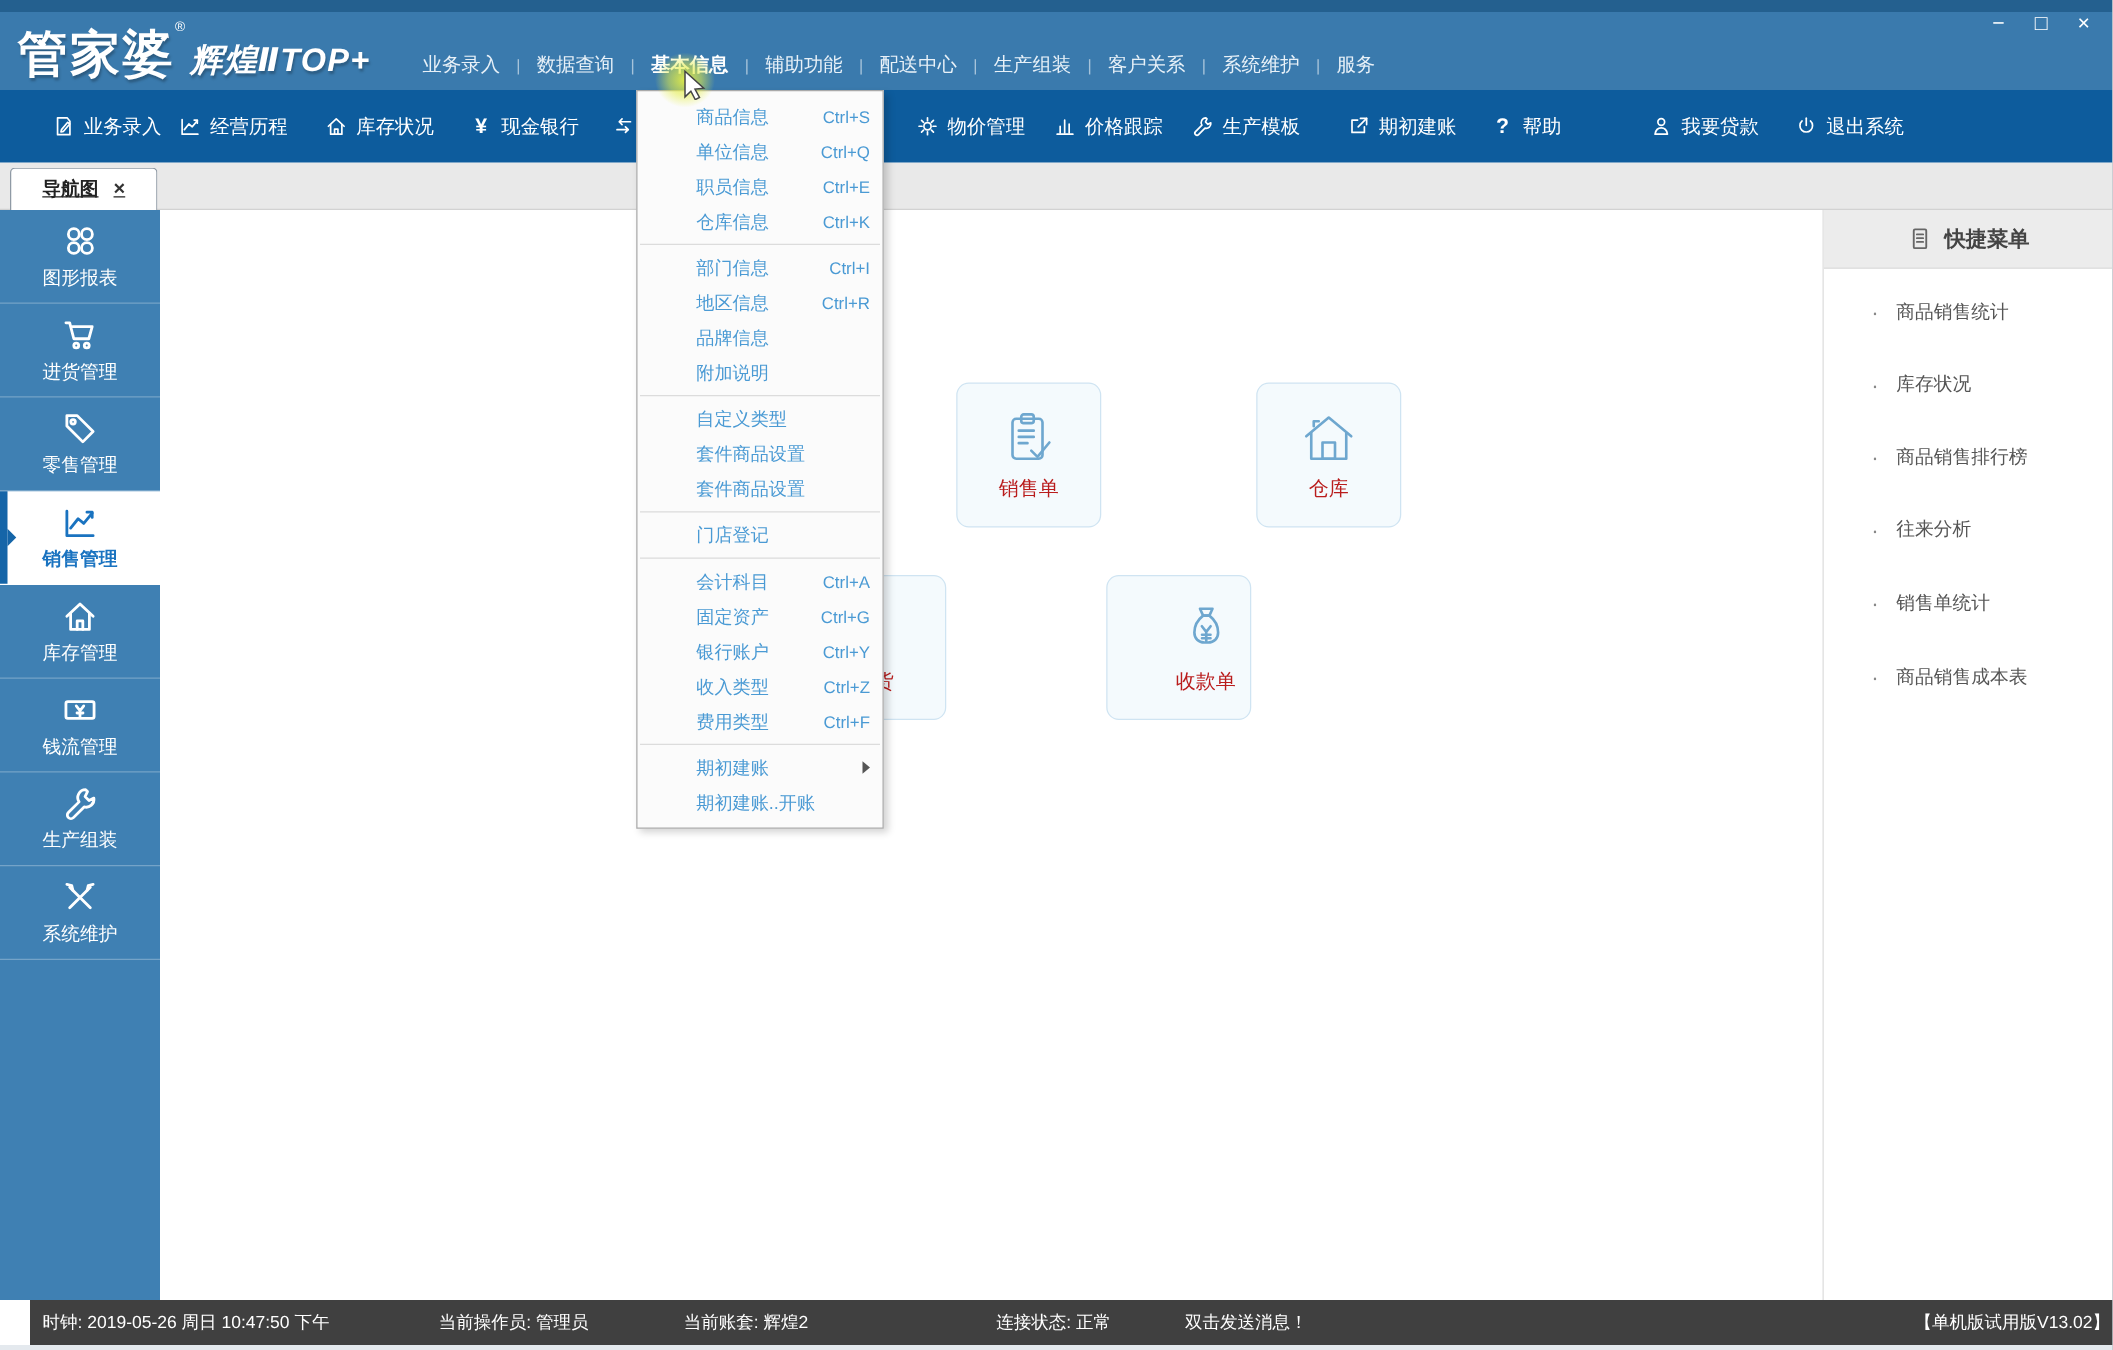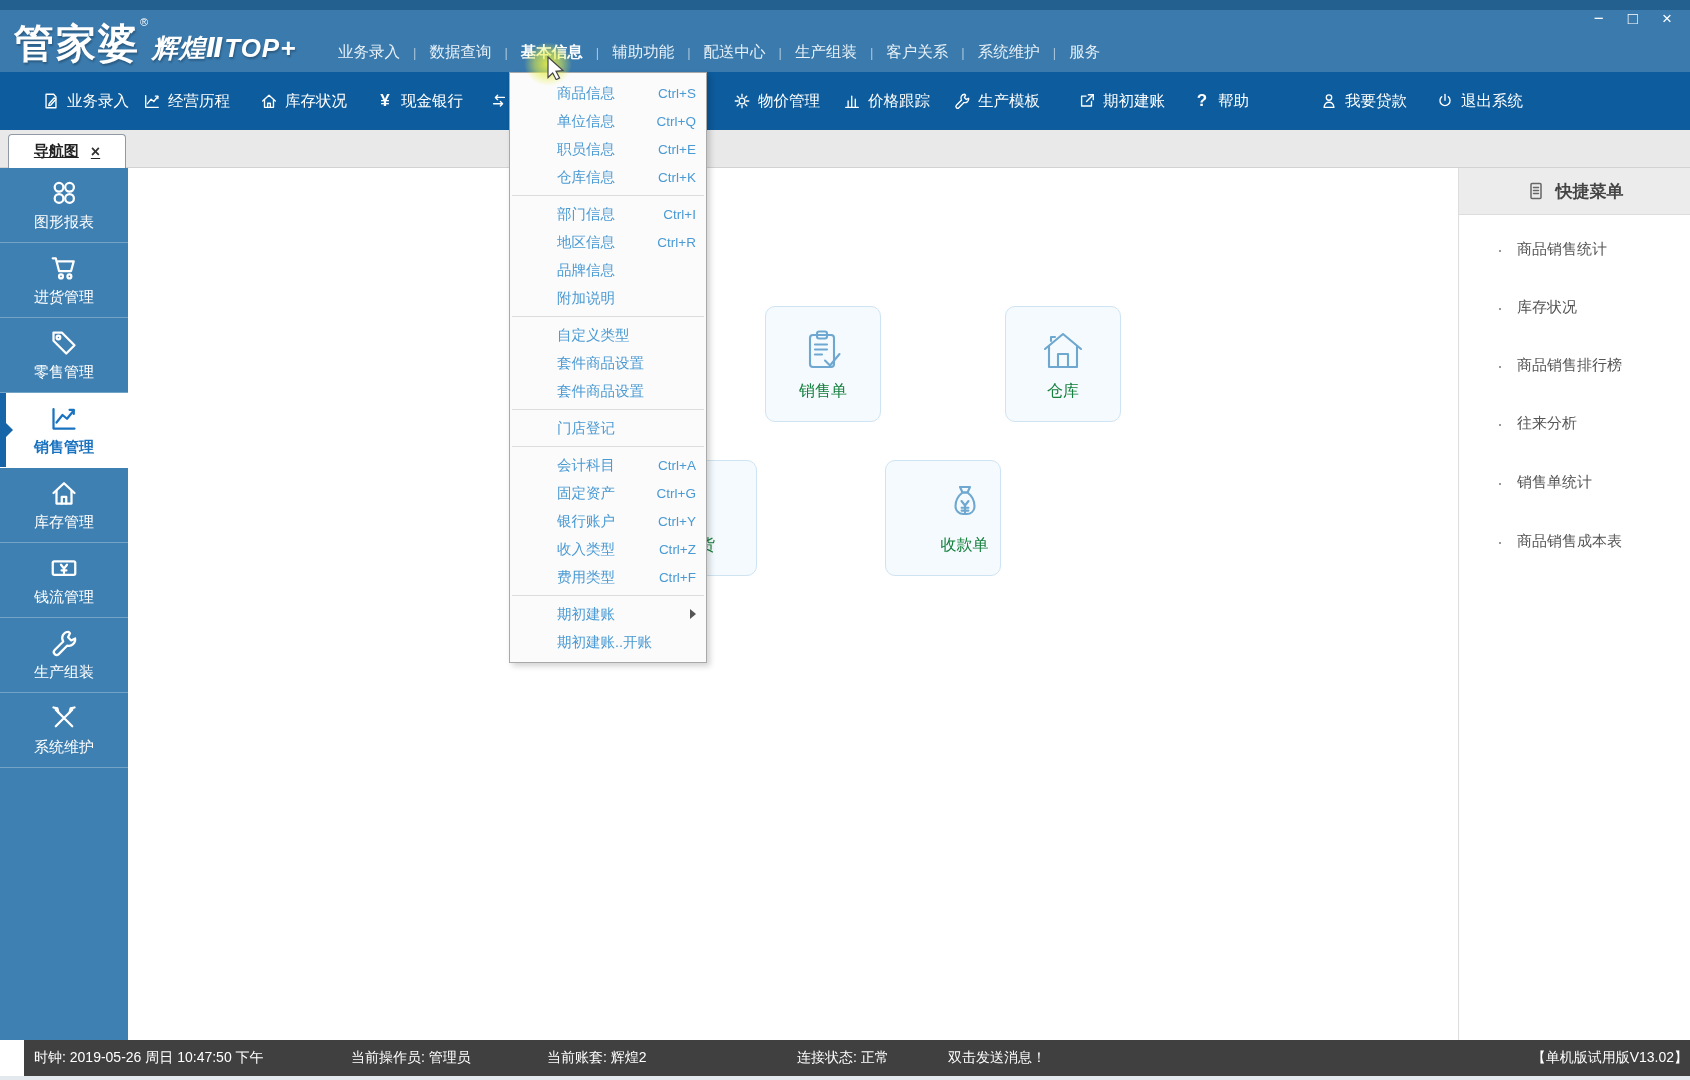--- a/index.html
+++ b/index.html
@@ -38,21 +38,21 @@
 
   
   #sidebar{position:absolute;left:0;top:168px;width:128px;height:872px;background:#3f80b3;z-index:1;}
   .side-item{position:relative;height:75px;border-bottom:1px solid rgba(255,255,255,.28);display:flex;flex-direction:column;align-items:center;justify-content:center;gap:5px;color:#fff;font-size:15px;cursor:default;}
   .side-item .ic{width:30px;height:30px;}
   .side-item.active{background:#fff;color:#1a73c0;font-weight:bold;}
   .side-item.active::before{content:"";position:absolute;left:0;top:0;bottom:0;width:6px;background:#1565a8;}
   .side-item.active::after{content:"";position:absolute;left:6px;top:50%;margin-top:-7px;border-left:7px solid #1565a8;border-top:7px solid transparent;border-bottom:7px solid transparent;}
 
   
-  .tile{position:absolute;width:116px;height:116px;background:#f4fafd;border:1px solid #cfe4f2;border-radius:10px;display:flex;flex-direction:column;align-items:center;justify-content:center;gap:6px;color:#15803d;font-size:16px;z-index:1;cursor:default;}
+  .tile{position:absolute;width:116px;height:116px;background:#f4fafd;border:1px solid #cfe4f2;border-radius:10px;display:flex;flex-direction:column;align-items:center;justify-content:center;gap:6px;color:#b91c1c;font-size:16px;z-index:1;cursor:default;}
   .tile .ic{width:48px;height:48px;color:#6ea7cf;}
   .tile .ic g{stroke-width:2.1;}
 
   
   #dropdown{position:absolute;left:509px;top:72px;width:198px;background:#fbfbfb;border:1px solid #a9a9a9;box-shadow:3px 3px 6px rgba(0,0,0,.18);z-index:10;padding:6px 0;}
   .dd-item{height:28px;display:flex;align-items:center;padding:0 10px 0 14px;color:#4a9ad4;font-size:14.5px;cursor:default;white-space:nowrap;}
   .dd-label{flex:1;margin-left:33px;}
   .dd-shortcut{color:#4a9ad4;font-size:13.5px;}
   .dd-sep{height:1px;background:#dcdcdc;margin:4px 2px;}
   .dd-arrow{width:0;height:0;border-left:6px solid #555;border-top:5px solid transparent;border-bottom:5px solid transparent;margin-left:6px;}

